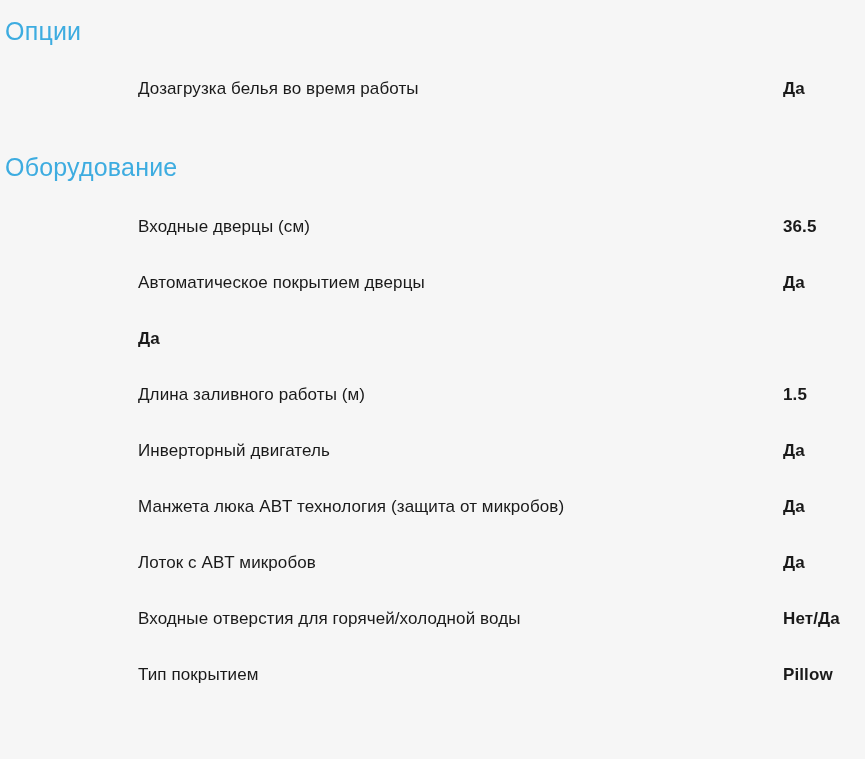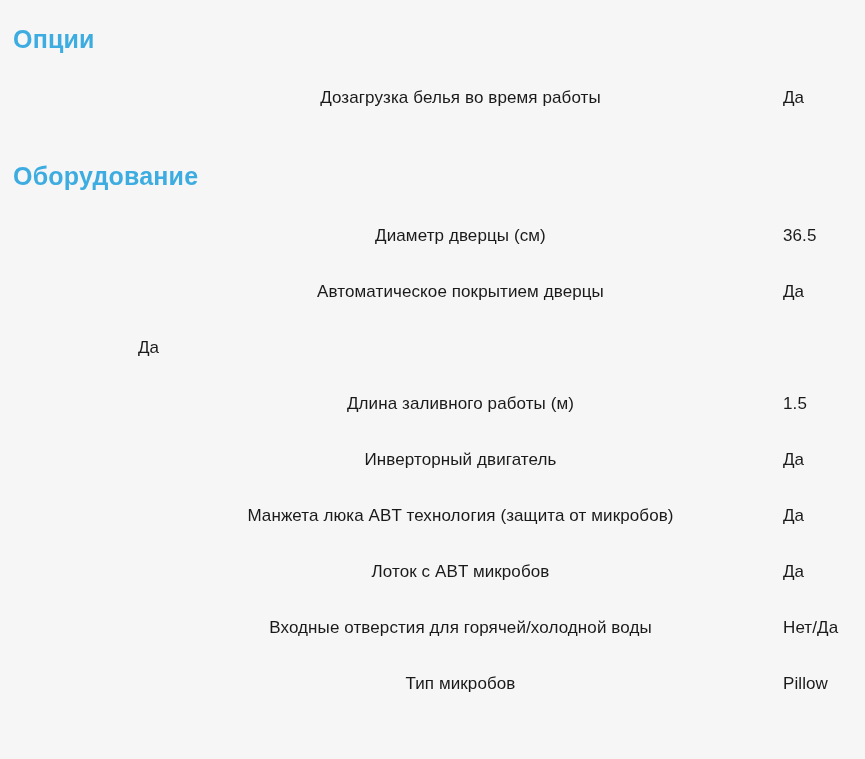--- a/index.html
+++ b/index.html
@@ -16,34 +16,33 @@
   }
   .page {
     position: relative;
     width: 865px;
     height: 759px;
     background: var(--bg);
     padding-top: 8px;
     overflow: hidden;
   }
   .section-title {
-    margin: 13px;
+    margin: 5px;
     padding-left: 0;
     font-size: 25px;
     line-height: 36px;
-    font-weight: 700;
+    font-weight: 400;
     color: var(--accent);
     letter-spacing: 0.2px;
   }
   .spec-section + .spec-section .section-title {
     margin-top: 32px;
   }
   .rows {
     margin-top: 12px;
-    text-align: center;
   }
   .spec-section + .spec-section .rows {
     margin-top: 14px;
   }
   .spec-row {
     height: 56px;
     display: flex;
     align-items: center;
     padding-left: 138px;
     padding-right: 8px;
@@ -53,21 +52,21 @@
     width: 645px;
     font-size: 17px;
     font-weight: 400;
     color: var(--text);
     letter-spacing: 0.1px;
     white-space: nowrap;
   }
   .spec-value {
     flex: none;
     font-size: 17px;
-    font-weight: 400;
+    font-weight: 700;
     color: var(--text);
     letter-spacing: 0.1px;
     white-space: nowrap;
   }
 </style>
 </head>
 <body>
 
 <div class="page" id="spec-root">
   <section class="spec-section">
@@ -77,21 +76,21 @@
     <span class="spec-label">Дозагрузка белья во время работы</span>
     <span class="spec-value">Да</span>
   </div>
 </div>
   </section>
 
   <section class="spec-section">
     <h2 class="section-title">Оборудование</h2>
     <div class="rows">
   <div class="spec-row">
-    <span class="spec-label">Диаметр дверцы (см)</span>
+    <span class="spec-label">Входные дверцы (см)</span>
     <span class="spec-value">36.5</span>
   </div>
 
   <div class="spec-row">
     <span class="spec-label">Автоматическое покрытием дверцы</span>
     <span class="spec-value">Да</span>
   </div>
 
   <div class="spec-row">
     <span class="spec-value">Да</span>
@@ -117,18 +116,18 @@
     <span class="spec-label">Лоток с ABT микробов</span>
     <span class="spec-value">Да</span>
   </div>
 
   <div class="spec-row">
     <span class="spec-label">Входные отверстия для горячей/холодной воды</span>
     <span class="spec-value">Нет/Да</span>
   </div>
 
   <div class="spec-row">
-    <span class="spec-label">Тип микробов</span>
+    <span class="spec-label">Тип покрытием</span>
     <span class="spec-value">Pillow</span>
   </div>
 </div>
   </section>
 </div>
 
 </body></html>

